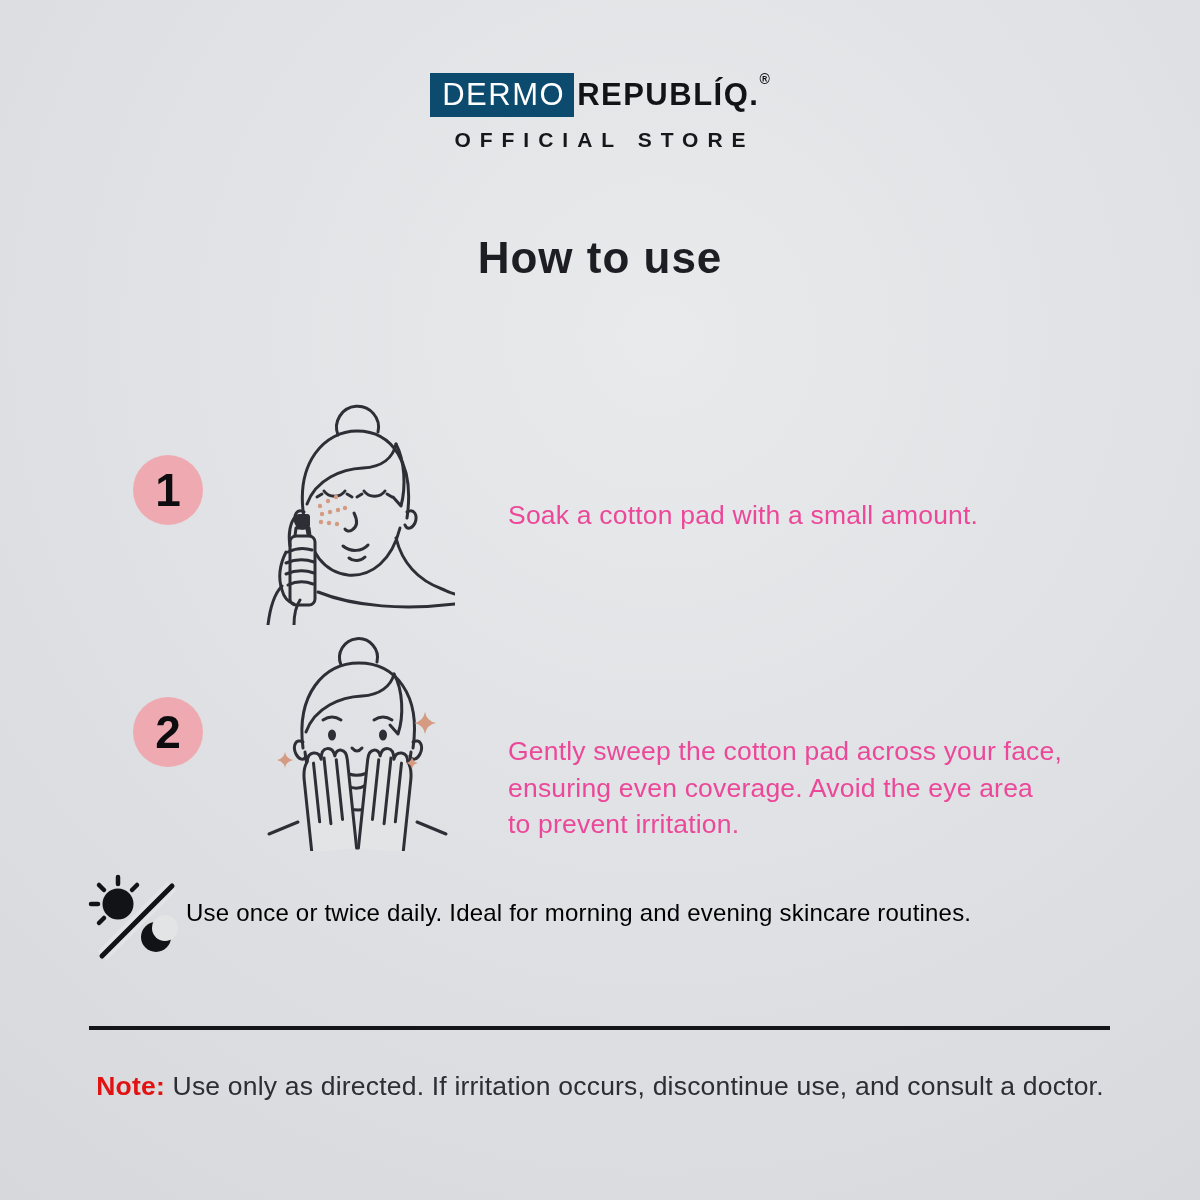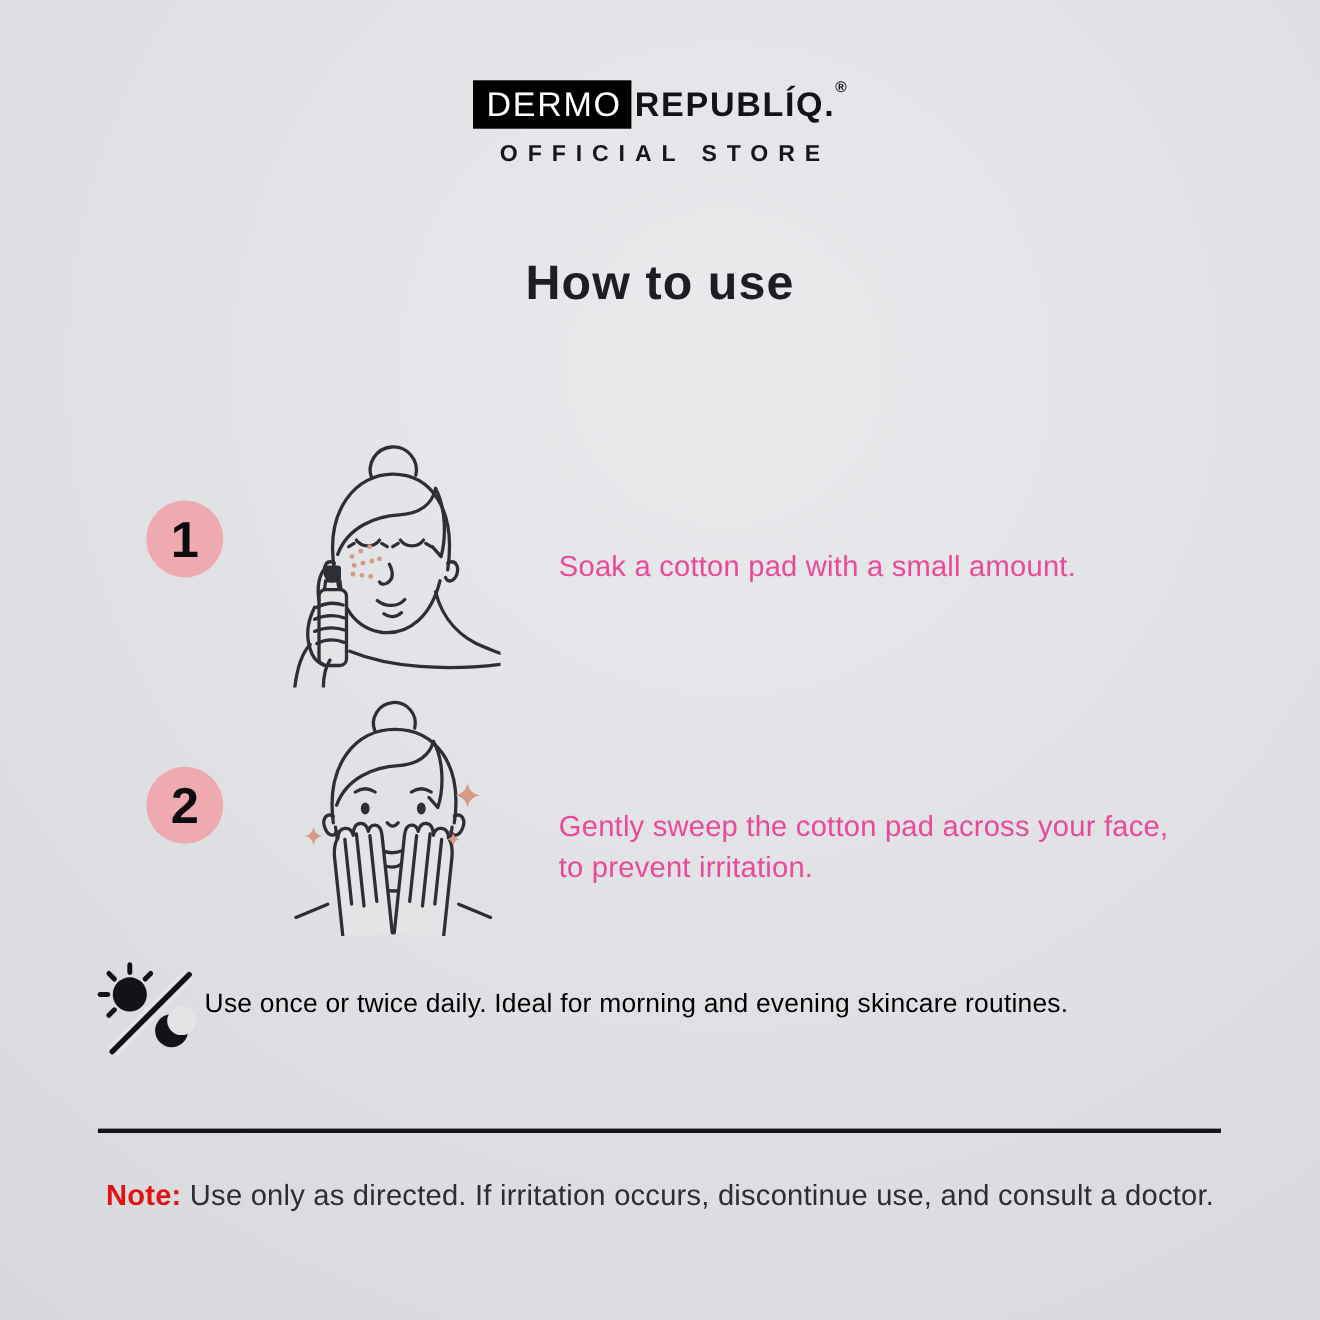--- a/index.html
+++ b/index.html
@@ -7,21 +7,21 @@
     width:1200px;height:1200px;position:relative;overflow:hidden;
     background:radial-gradient(circle at 55% 28%, #e9eaec 0%, #e0e2e5 45%, #d6d8db 100%);
     font-family:"Liberation Sans", sans-serif;
     color:#2d2d34;
   }
   .logo-row{
     position:absolute;top:73px;left:0;right:0;
     display:flex;justify-content:center;align-items:flex-start;
   }
   .brand-boxed{
-    background:#000000;color:#ffffff;
+    background:#0c4a6e;color:#ffffff;
     font-size:31px;letter-spacing:1.5px;font-weight:500;
     padding:6px 9px 7px 12px;line-height:1;
   }
   .brand-rest{
     color:#131317;font-size:31px;letter-spacing:1.5px;font-weight:700;
     padding:6px 0 7px 3px;line-height:1;
   }
   .brand-reg{
     color:#131317;font-size:14px;font-weight:600;transform:translateY(-1px);
     line-height:1;
@@ -173,20 +173,21 @@
 
     <g class="accent">
       <path d="M 163,76 Q 164.7,85.3 174,87 Q 164.7,88.7 163,98 Q 161.3,88.7 152,87 Q 161.3,85.3 163,76 Z"></path>
       <path d="M 150,121 Q 150.9,126.1 156,127 Q 150.9,127.9 150,133 Q 149.1,127.9 144,127 Q 149.1,126.1 150,121 Z"></path>
       <path d="M 23,116 Q 24.2,122.8 31,124 Q 24.2,125.2 23,132 Q 21.8,125.2 15,124 Q 21.8,122.8 23,116 Z"></path>
     </g>
   </svg>
 </div>
 <div class="step-text text-2">
   <div>Gently sweep the cotton pad across your face,</div>
+  <div>ensuring even coverage. Avoid the eye area</div>
   <div>to prevent irritation.</div>
 </div>
 
 <div class="freq-icon">
   <svg width="90" height="90" viewBox="0 0 90 90">
     <g stroke="#121316" stroke-width="4.5" stroke-linecap="round" fill="none">
       <path d="M 30,5 L 30,12"></path>
       <path d="M 11,13 L 16,18"></path>
       <path d="M 3,32 L 10,32"></path>
       <path d="M 11,51 L 16,46"></path>

